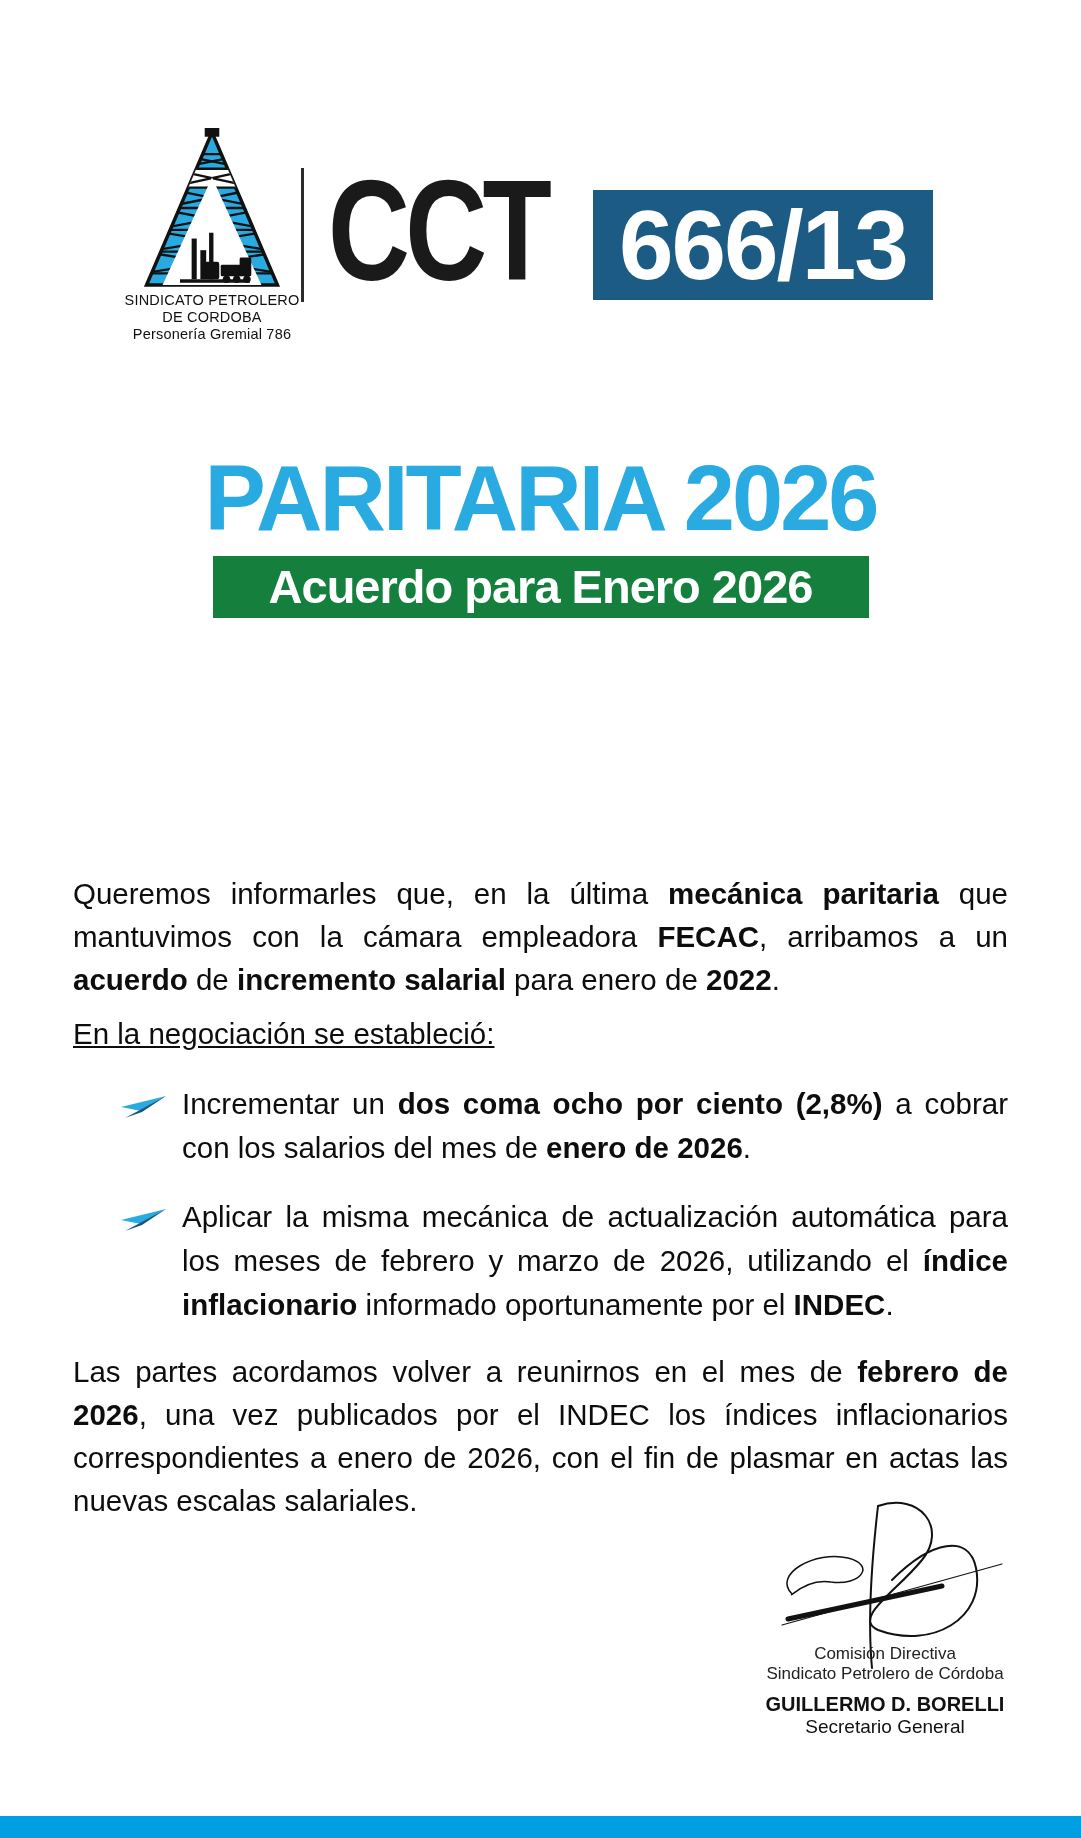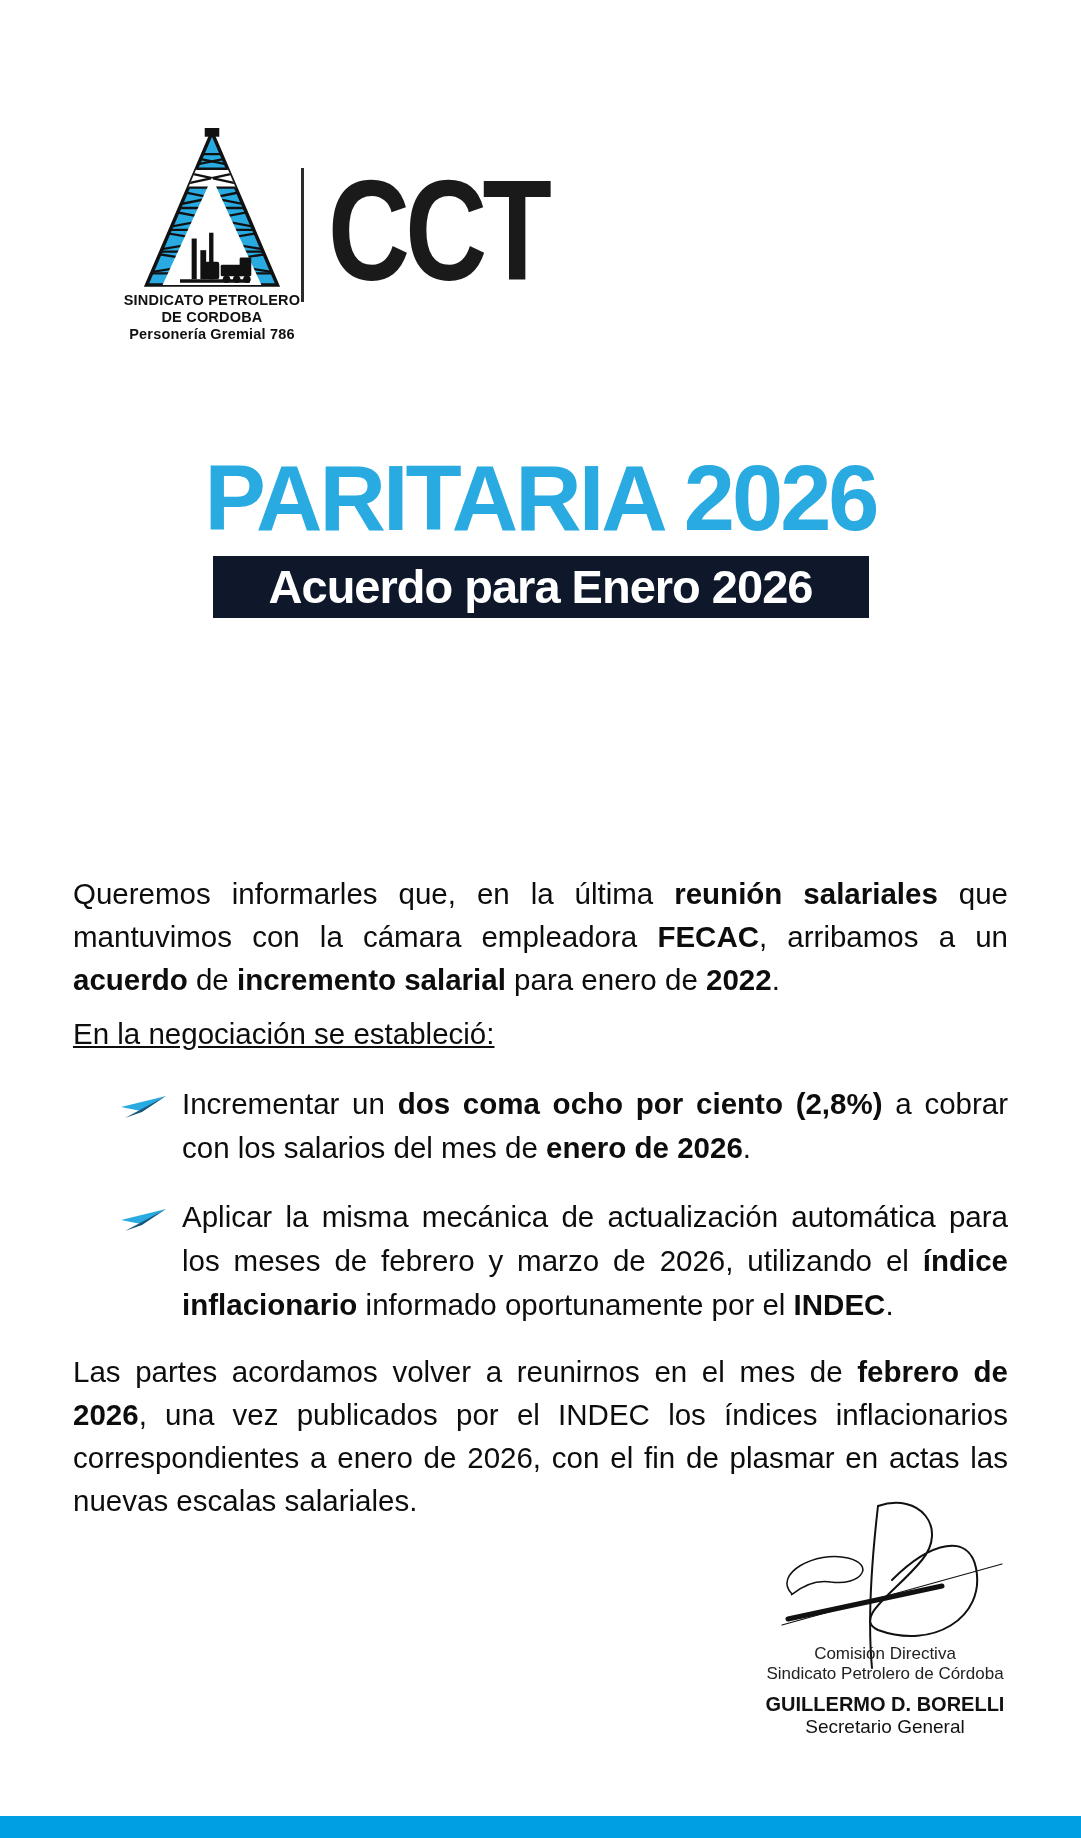--- a/index.html
+++ b/index.html
@@ -3,41 +3,41 @@
 <meta charset="utf-8">
 <style>
   html,body { margin:0; padding:0; background:#ffffff; }
   .page { position:relative; width:1081px; height:1838px; background:#ffffff;
           font-family:"Liberation Sans", sans-serif; color:#0d0d0d; overflow:hidden; margin:0 auto; }
   .page * { box-sizing:border-box; }
 
   
   .logo-block { position:absolute; left:112px; top:128px; width:200px; text-align:center; color:#111; }
   .logo-block svg { display:block; margin:0 auto; }
-  .org-line { font-weight:bold; font-size:14.5px; line-height:17px; letter-spacing:0.2px; }
+  .org-line { font-weight:normal; font-size:14.5px; line-height:17px; letter-spacing:0.2px; }
   .org-first { margin-top:4px; }
 
   .vline { position:absolute; left:301px; top:168px; width:3px; height:134px; background:#2b2b2b; }
 
   .cct-text { position:absolute; left:328px; top:160px; font-size:142px; line-height:1;
               font-weight:bold; letter-spacing:-6px; color:#1a1a1a;
               transform:scaleX(0.80); transform-origin:left top; white-space:nowrap; }
 
   .cct-badge { position:absolute; left:593px; top:190px; height:110px; line-height:110px;
                background:#1C5B84; color:#ffffff; font-weight:bold; font-size:98px;
                padding:0 26px; letter-spacing:-2px; white-space:nowrap; }
 
   
   .date { position:absolute; right:76px; top:386px; font-style:italic; font-size:31px; color:#1a1a1a; }
 
   .title { position:absolute; left:0; width:100%; top:452px; margin:0; text-align:center;
            color:#29ABE2; font-size:92px; font-weight:bold; letter-spacing:-3px; line-height:1; }
 
   .subtitle-banner { position:absolute; left:50%; transform:translateX(-50%); top:556px;
-                     width:656px; height:62px; background:#0f172a; color:#ffffff;
+                     width:656px; height:62px; background:#15803d; color:#ffffff;
                      text-align:center; line-height:62px; font-size:47px; font-weight:bold;
                      letter-spacing:-1px; white-space:nowrap; }
 
   
   .addressee { position:absolute; left:73px; right:73px; top:670px; margin:0; text-align:center;
                font-weight:bold; font-style:italic; font-size:29.5px; line-height:41px; color:#0d0d0d; }
 
   .body-par { position:absolute; left:73px; right:73px; margin:0; font-size:29.5px;
               line-height:43px; color:#0d0d0d; text-align:justify; }
   .intro   { top:872px; }
@@ -114,29 +114,30 @@
         <rect x="28" y="104" width="48" height="2.4"></rect>
       </g>
     </svg>
     <div class="org-line org-first">SINDICATO PETROLERO</div>
     <div class="org-line">DE CORDOBA</div>
     <div class="org-line">Personería Gremial 786</div>
   </div>
 
   <div class="vline"></div>
   <div class="cct-text">CCT</div>
+  <div class="cct-badge">666/13</div>
 
 
   <h1 class="title">PARITARIA 2026</h1>
   <div class="subtitle-banner">
     <span>Acuerdo para Enero 2026</span>
   </div>
 
 
-  <p class="body-par intro"><span>Queremos informarles que, en la última </span><b>reunión salariales</b><span> que mantuvimos con la cámara empleadora </span><b>FECAC</b><span>, arribamos a un </span><b>acuerdo</b><span> de </span><b>incremento salarial</b><span> para enero de </span><b>2022</b><span>.</span></p>
+  <p class="body-par intro"><span>Queremos informarles que, en la última </span><b>mecánica paritaria</b><span> que mantuvimos con la cámara empleadora </span><b>FECAC</b><span>, arribamos a un </span><b>acuerdo</b><span> de </span><b>incremento salarial</b><span> para enero de </span><b>2022</b><span>.</span></p>
 
   <p class="body-par lead">En la negociación se estableció:</p>
 
   <div class="bullet bullet-1">
     <svg class="arrow" width="48" height="34" viewBox="0 0 48 34">
       <polygon points="1,17 46,6 21,21" fill="#29ABE2"></polygon>
       <polygon points="5,28 46,6 22,22" fill="#19567D"></polygon>
     </svg>
     <p><span>Incrementar un </span><b>dos coma ocho por ciento (2,8%)</b><span> a cobrar con los salarios del mes de </span><b>enero de 2026</b><span>.</span></p>
   </div>

